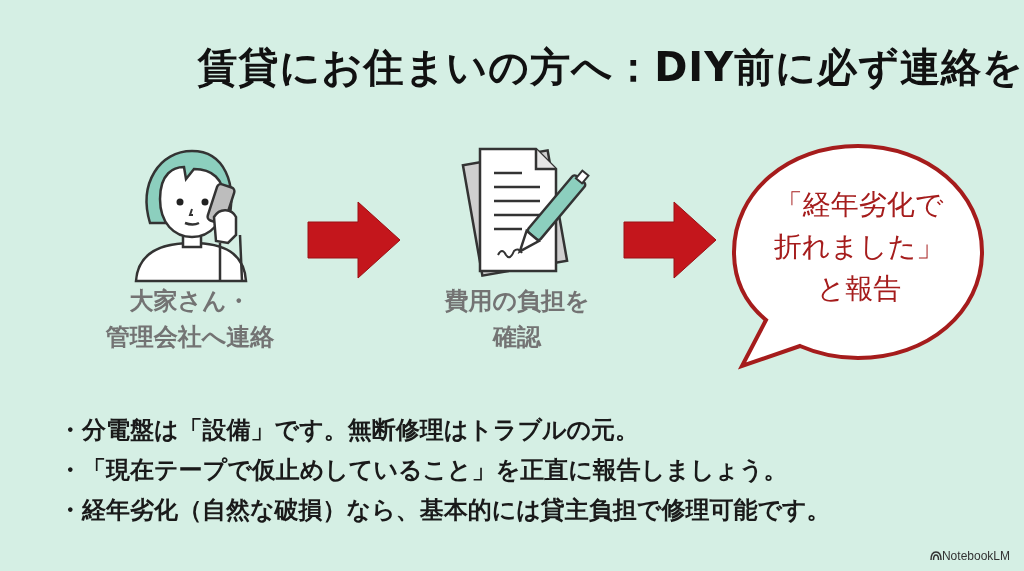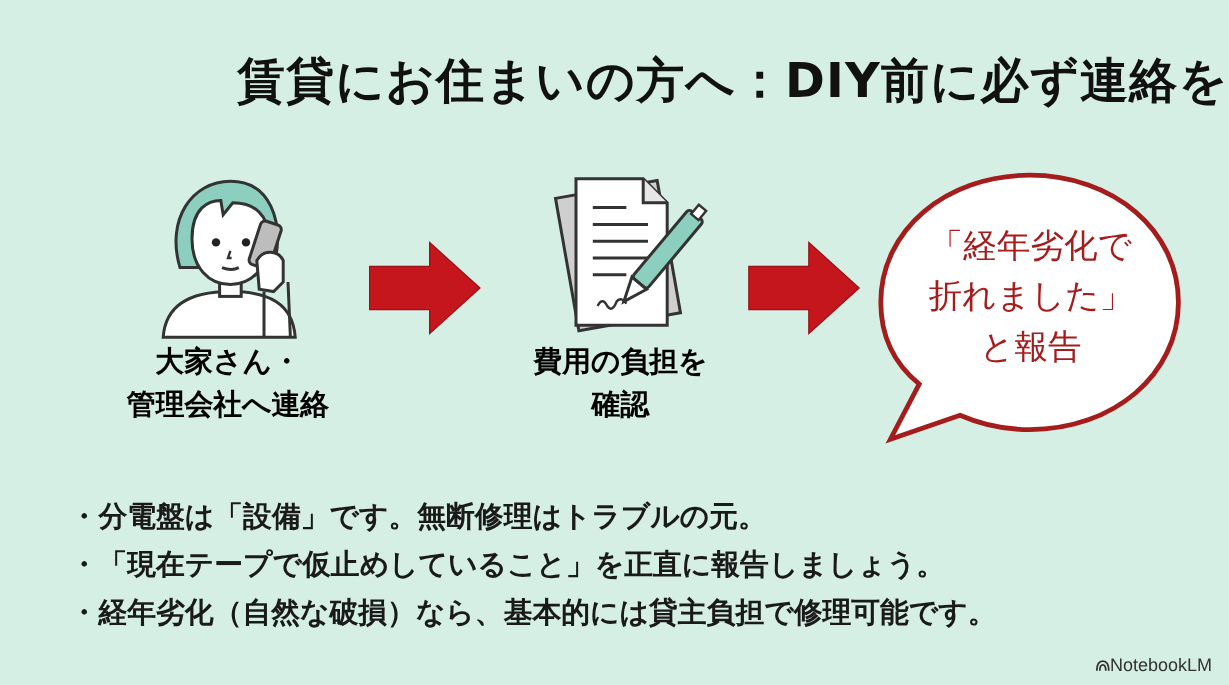--- a/index.html
+++ b/index.html
@@ -10,21 +10,21 @@
       color: #1a1a1a;
     }
     .slide { position: relative; width: 1024px; height: 571px; background: #d5efe4; }
     .title {
       position: absolute; left: 0; top: 40px; width: 1024px;
       text-align: right; font-size: 40px; font-weight: bold;
       letter-spacing: 1px; color: #111;
     }
     .step { position: absolute; text-align: center; }
     .step-label {
-      font-size: 24px; font-weight: bold; line-height: 36px; color: #000000;
+      font-size: 24px; font-weight: bold; line-height: 36px; color: #737373;
       white-space: nowrap;
     }
     .step1 { left: 70px; top: 138px; width: 240px; }
     .step2 { left: 397px; top: 138px; width: 240px; }
     .icon-box { width: 240px; height: 145px; display: flex; justify-content: center; align-items: flex-end; }
     .arrow { position: absolute; }
     .arrow1 { left: 306px; top: 200px; }
     .arrow2 { left: 622px; top: 200px; }
     .bubble { position: absolute; left: 728px; top: 140px; width: 260px; height: 240px; }
     .bubble-text {
@@ -36,21 +36,21 @@
       position: absolute; left: 58px; top: 410px; width: 920px;
       list-style: none;
     }
     .bullets li {
       font-size: 24px; font-weight: bold; line-height: 40px; color: #1a1a1a;
       white-space: nowrap;
     }
     .bullets li .dot { display: inline-block; width: 24px; }
     .brand {
       position: absolute; right: 14px; bottom: 8px;
-      font-size: 15px; color: #333; display: flex; align-items: center; gap: 0;
+      font-size: 12px; color: #333; display: flex; align-items: center; gap: 0;
       font-family: "Liberation Sans", sans-serif;
       justify-content: center;
     }
   </style>
 </head>
 <body>
 
 <div class="slide">
 
   <h1 class="title">賃貸にお住まいの方へ：DIY前に必ず連絡を</h1>

